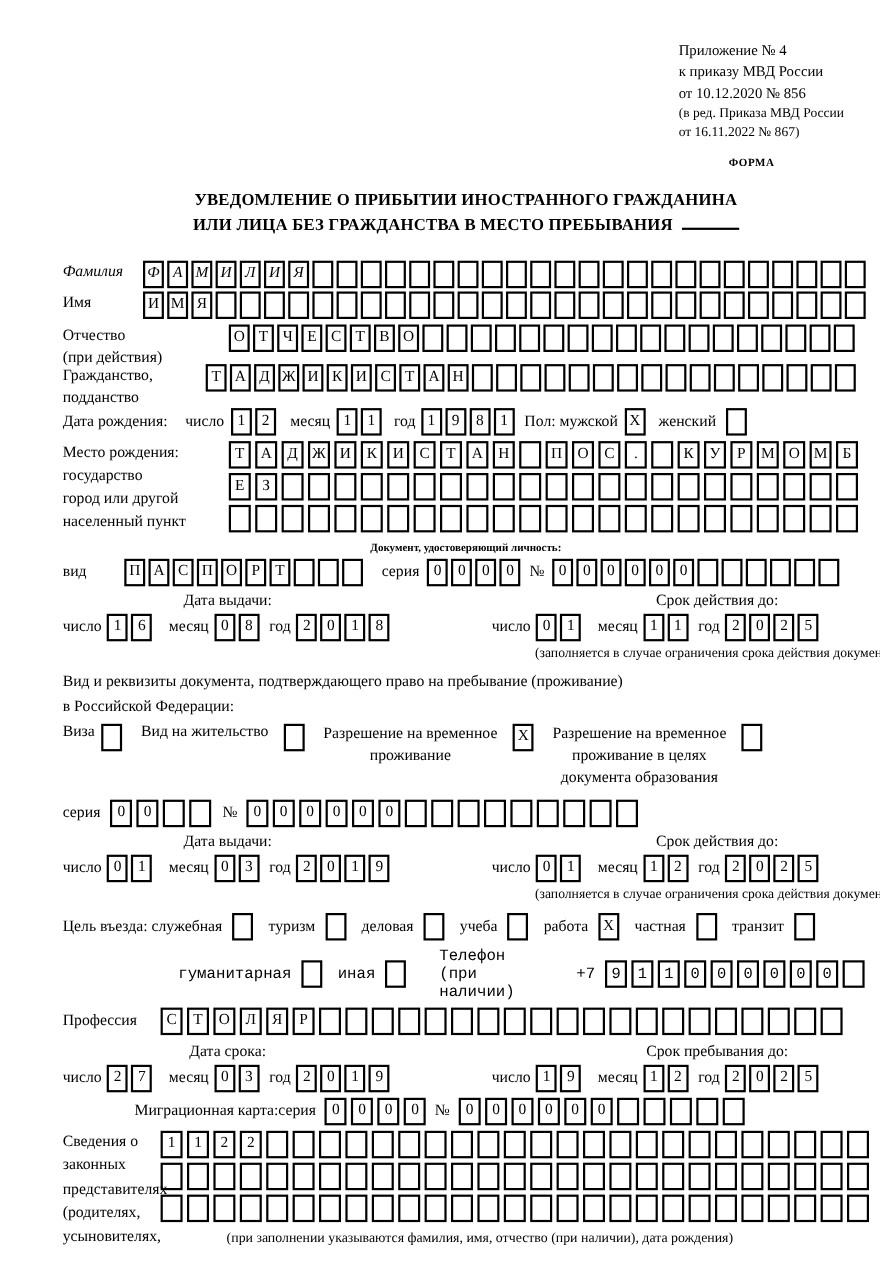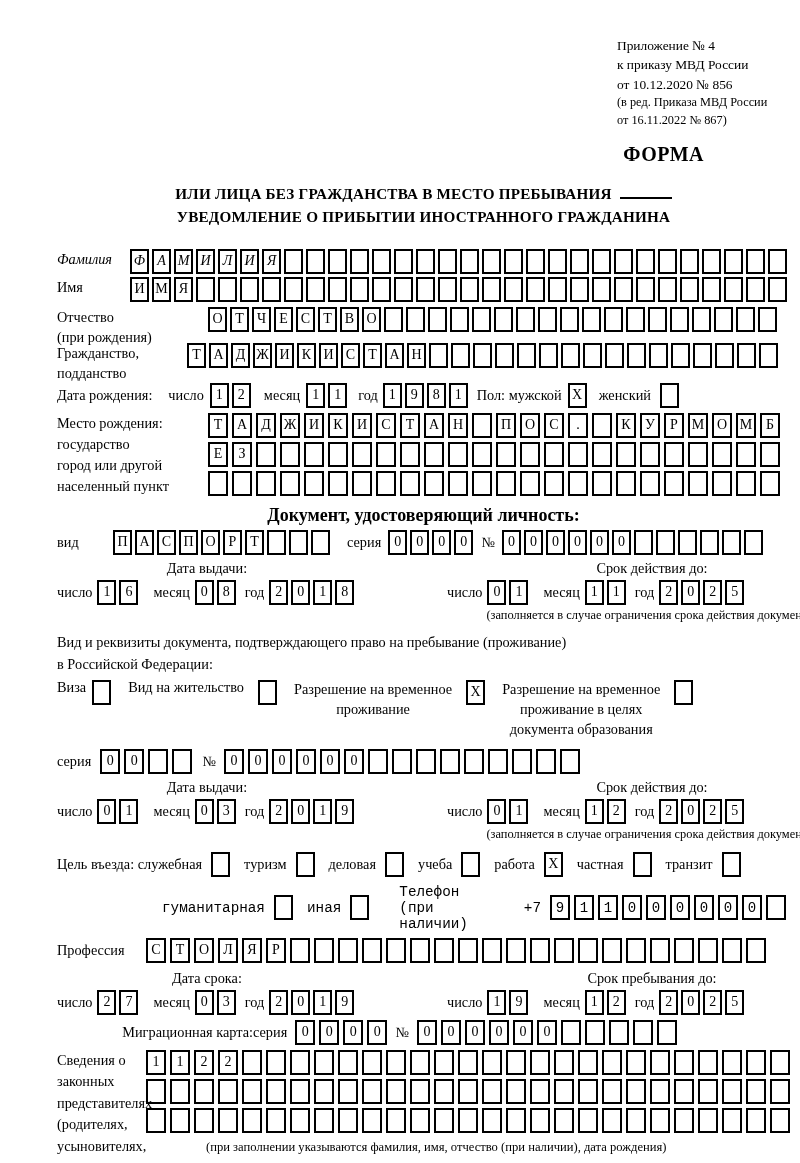--- a/index.html
+++ b/index.html
@@ -2,36 +2,36 @@
 <html><head>
 <meta charset="utf-8">
 <style>
   html,body{margin:0;padding:0;background:#fff;color:#000;}
   body{width:800px;height:1163px;font-family:"Liberation Serif",serif;font-size:14.3px;overflow:hidden;}
   .page{box-sizing:border-box;width:800px;padding:36px 10px 0 57px;}
 
   
   .appendix{margin-left:560px;width:200px;font-size:13.4px;line-height:1.45;}
   .appendix .sub{font-size:12.3px;line-height:1.4;}
-  .forma{font-weight:bold;font-size:20px;text-align:right;padding-right:86px;margin-top:14px;letter-spacing:.5px;}
+  .forma{font-weight:bold;font-size:10px;text-align:right;padding-right:86px;margin-top:14px;letter-spacing:.5px;}
 
   .title{font-weight:bold;font-size:15.2px;text-align:center;margin-top:16px;line-height:1.55;letter-spacing:.2px;}
   .blank{display:inline-block;width:52px;border-bottom:2px solid #000;height:12px;margin-left:8px;}
   .sec{font-weight:bold;font-size:14.1px;text-align:center;margin-top:22px;letter-spacing:.2px;}
 
   
   .row{display:flex;align-items:flex-start;margin-top:3px;}
   .lbl{line-height:20px;flex:none;}
   .lbl2{line-height:20px;}
   .cells{display:flex;flex:none;}
   .cell{flex:none;box-sizing:border-box;width:19px;height:25px;border:2px solid #000;margin-right:3px;
         display:inline-flex;align-items:center;justify-content:center;font-size:14px;}
   .cell.w{width:20px;margin-right:4px;}
   .stack > .cells{margin-bottom:4px;}
-  .dochead{font-weight:bold;text-align:center;margin-top:5px;font-size:18px;}
+  .dochead{font-weight:bold;text-align:center;margin-top:5px;font-size:10px;}
 
   
   .dates{display:flex;margin-top:4px;}
   .dcol{flex:none;}
   .dcol.left{width:390px;}
   .dhead{text-align:center;line-height:19px;}
   .dhead.l{width:300px;}
   .dhead.r{width:330px;margin-left:40px;}
   .dline{display:flex;align-items:center;margin-top:2px;}
   .dline .t{margin-right:5px;}
@@ -57,22 +57,22 @@
   <div class="appendix">
     <div>Приложение № 4</div>
     <div>к приказу МВД России</div>
     <div>от 10.12.2020 № 856</div>
     <div class="sub">(в ред. Приказа МВД России</div>
     <div class="sub">от 16.11.2022 № 867)</div>
   </div>
   <div class="forma">ФОРМА</div>
 
   <div class="title">
+    <div>УВЕДОМЛЕНИЕ О ПРИБЫТИИ ИНОСТРАННОГО ГРАЖДАНИНА</div>
     <div><span>ИЛИ ЛИЦА БЕЗ ГРАЖДАНСТВА В МЕСТО ПРЕБЫВАНИЯ</span><span class="blank"></span></div>
-    <div>УВЕДОМЛЕНИЕ О ПРИБЫТИИ ИНОСТРАННОГО ГРАЖДАНИНА</div>
   </div>
 
 
   <div class="row" style="margin-top:20px;font-style:italic;">
     <span class="lbl" style="width:73px;">Фамилия</span>
     <span class="cells">
         <span class="cell">Ф</span>
         <span class="cell">А</span>
         <span class="cell">М</span>
         <span class="cell">И</span>
@@ -137,21 +137,21 @@
         <span class="cell"></span>
         <span class="cell"></span>
         <span class="cell"></span>
         <span class="cell"></span>
       </span>
   </div>
 
   <div class="row" style="margin-top:5px;">
     <span class="lbl" style="width:151px;">
       <span class="lbl2">Отчество</span><br>
-      <span class="lbl2">(при рождения)</span>
+      <span class="lbl2">(при действия)</span>
     </span>
     <span class="cells">
         <span class="cell">О</span>
         <span class="cell">Т</span>
         <span class="cell">Ч</span>
         <span class="cell">Е</span>
         <span class="cell">С</span>
         <span class="cell">Т</span>
         <span class="cell">В</span>
         <span class="cell">О</span>

